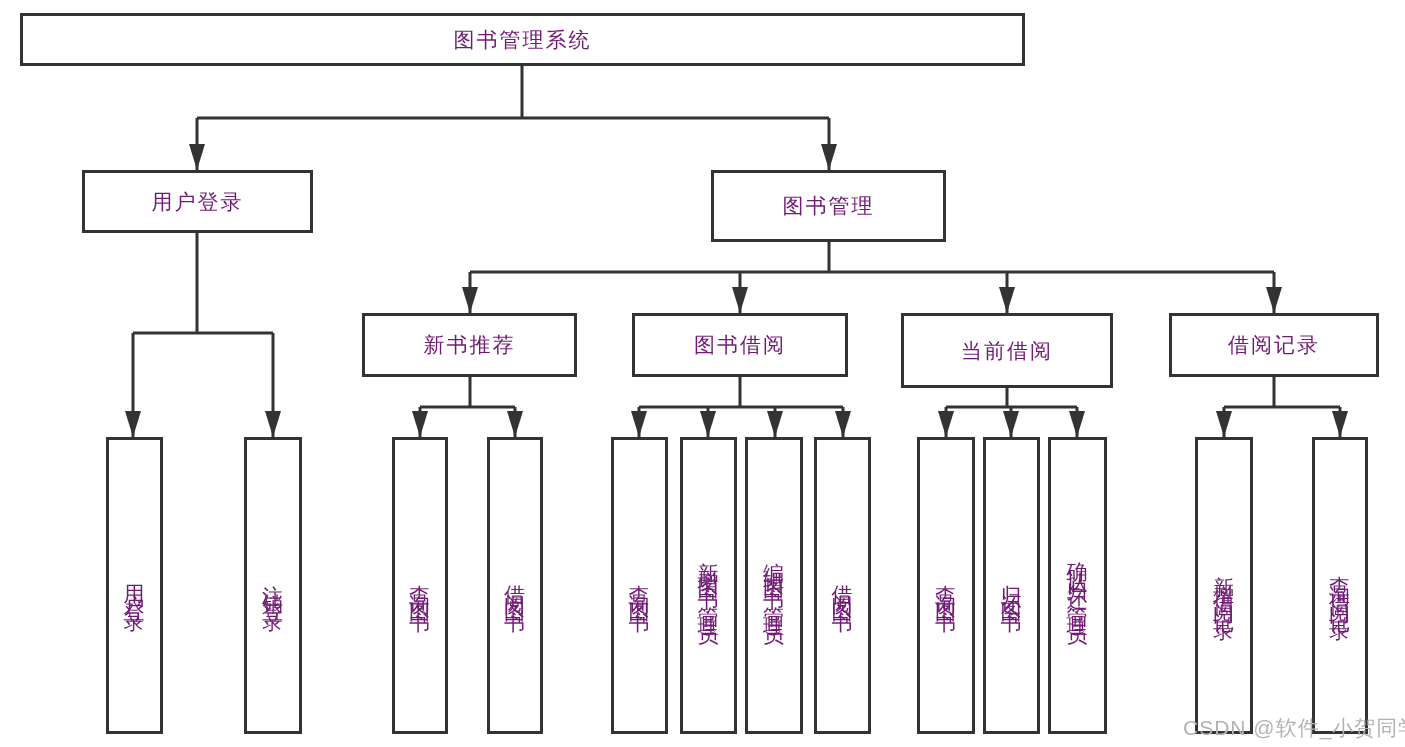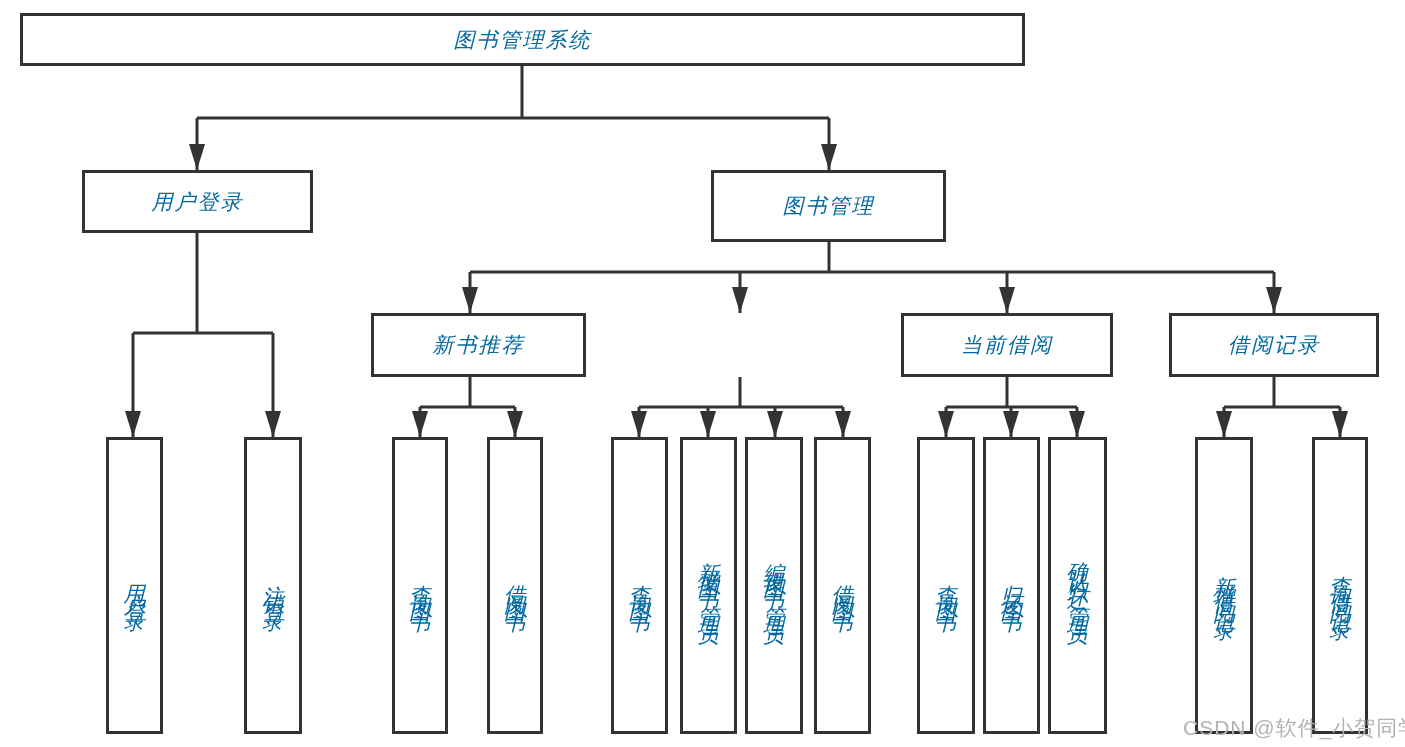--- a/index.html
+++ b/index.html
@@ -12,25 +12,24 @@
   }
   #connectors{position:absolute;left:0;top:0;width:1405px;height:747px;}
   .box{
     position:absolute;
     box-sizing:border-box;
     border:3px solid #333333;
     background:#ffffff;
     display:flex;
     align-items:center;
     justify-content:center;
-    color:#0369a1;
+    color:#701a75;
     font-size:21px;
     letter-spacing:2px;
     white-space:nowrap;
-    font-style:italic;
   }
   .vbox{
     writing-mode:vertical-rl;
     text-orientation:mixed;
     letter-spacing:9px;
     white-space:normal;
     line-height:1;
     padding:3px 0;
   }
   .watermark{
@@ -89,22 +88,23 @@
       <polygon points="1224,437 1216,411 1232,411"></polygon>
       <polygon points="1340,437 1332,411 1348,411"></polygon>
     </g>
   </svg>
 
   <div class="box" style="left:20px;top:13px;width:1005px;height:53px;">图书管理系统</div>
 
   <div class="box" style="left:82px;top:170px;width:231px;height:63px;">用户登录</div>
   <div class="box" style="left:711px;top:170px;width:235px;height:72px;">图书管理</div>
 
-  <div class="box" style="left:362px;top:313px;width:215px;height:64px;margin-left:9px;">新书推荐</div>
-  <div class="box" style="left:901px;top:313px;width:212px;height:64px;">当前借阅</div>
+  <div class="box" style="left:362px;top:313px;width:215px;height:64px;">新书推荐</div>
+  <div class="box" style="left:632px;top:313px;width:216px;height:64px;">图书借阅</div>
+  <div class="box" style="left:901px;top:313px;width:212px;height:75px;">当前借阅</div>
   <div class="box" style="left:1169px;top:313px;width:210px;height:64px;">借阅记录</div>
 
   <div class="box vbox" style="left:106px;top:437px;width:57px;height:297px;">用户登录</div>
   <div class="box vbox" style="left:244px;top:437px;width:58px;height:297px;">注销登录</div>
 
   <div class="box vbox" style="left:392px;top:437px;width:56px;height:297px;">查询图书</div>
   <div class="box vbox" style="left:487px;top:437px;width:56px;height:297px;">借阅图书</div>
 
   <div class="box vbox" style="left:611px;top:437px;width:57px;height:297px;">查询图书</div>
   <div class="box vbox" style="left:680px;top:437px;width:57px;height:297px;">新增图书（管理员）</div>

